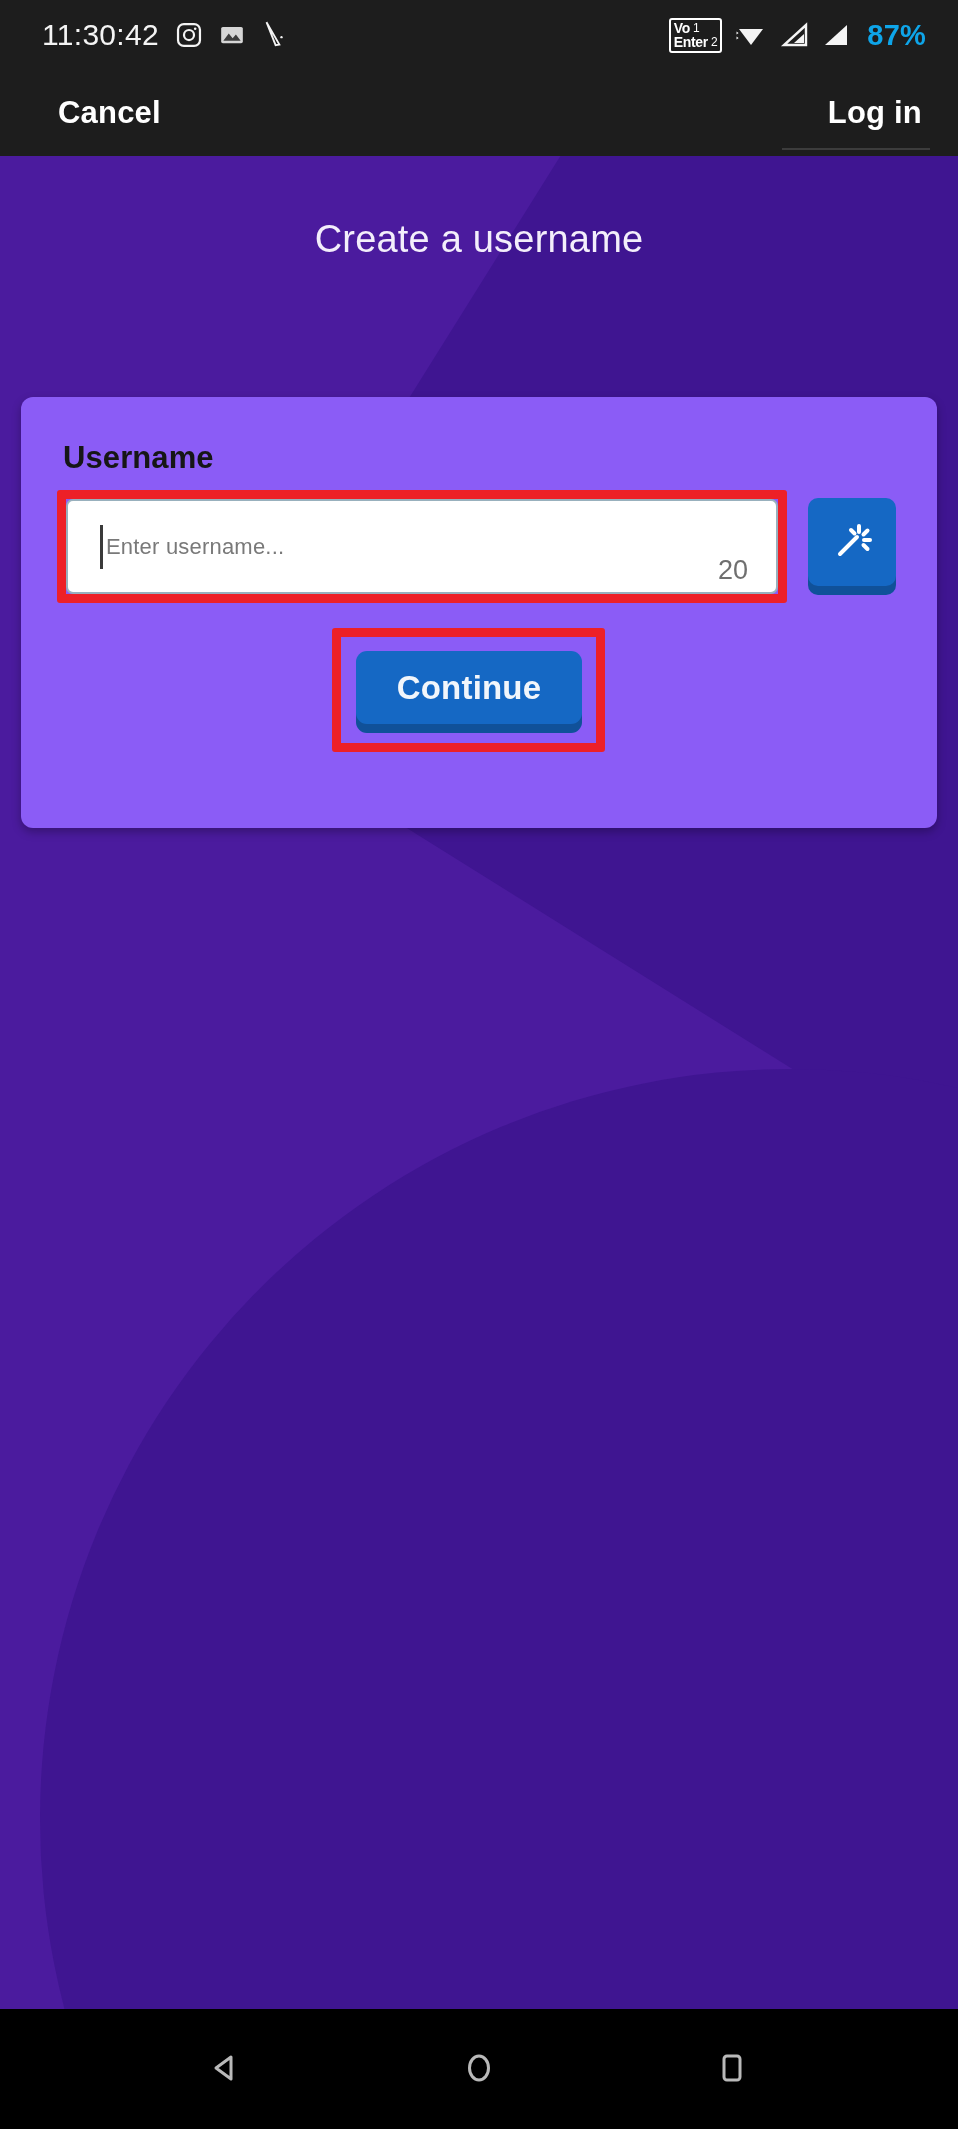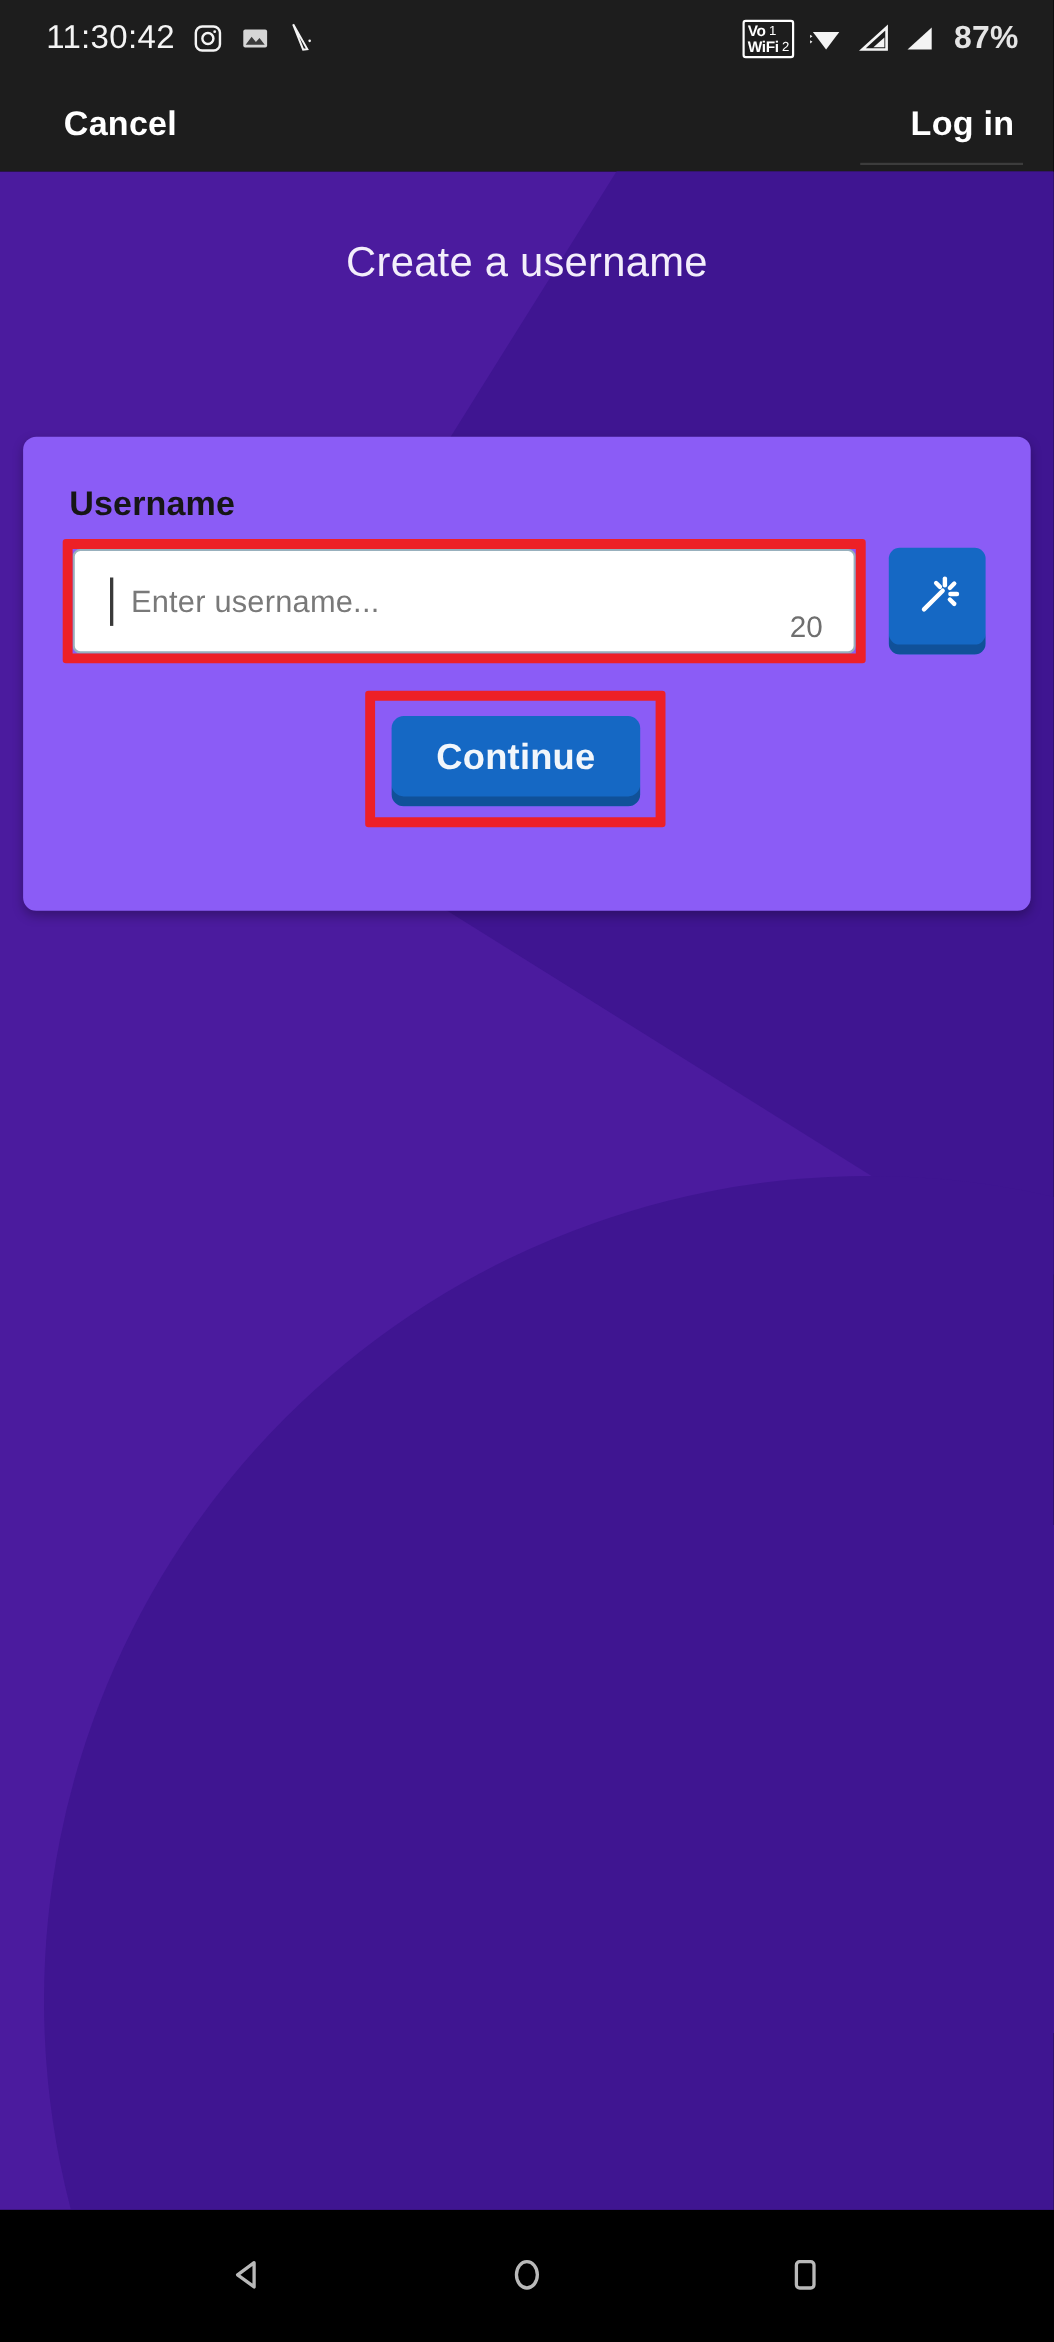--- a/index.html
+++ b/index.html
@@ -43,21 +43,21 @@
     font-weight: 400;
     letter-spacing: 0.3px;
     line-height: 1;
   }
   .status-right {
     display: flex;
     align-items: center;
     gap: 11px;
   }
   .battery-text {
-    color: #e5e5e5;
+    color: #0ea5e9;
     font-size: 29px;
     font-weight: 700;
     letter-spacing: 0.2px;
     margin-left: 5px;
   }
   .ico { display: block; }
 
   
   .vowifi {
     border: 2px solid #ffffff;
@@ -206,23 +206,23 @@
   }
   .caret {
     width: 3px;
     height: 44px;
     background: #3a3a3a;
     flex: 0 0 auto;
   }
   .placeholder {
     flex: 1 1 auto;
     color: #797979;
-    font-size: 28px;
+    font-size: 22px;
     letter-spacing: 0.2px;
-    padding-left: 16px;
+    padding-left: 3px;
     white-space: nowrap;
     overflow: hidden;
   }
   .char-count {
     color: #6f6f6f;
     font-size: 27px;
     flex: 0 0 auto;
     margin-top: 48px;
   }
 
@@ -349,21 +349,21 @@
       </span>
     </div>
 
     <div class="status-right">
       <span class="vowifi">
         <span class="vowifi-row">
           <span>Vo</span>
           <span class="num">1</span>
         </span>
         <span class="vowifi-row">
-          <span>WiFi</span>
+          <span>Enter</span>
           <span class="num">2</span>
         </span>
       </span>
 
       <span>
         <svg class="ico" width="36" height="30" viewBox="0 0 36 30">
           <path d="M6 9 L30 9 L18 25 Z" fill="#f4f4f4"></path>
           <path d="M3.5 14.5 L3.5 11.5 L5.6 13 Z" fill="#f4f4f4"></path>
           <path d="M3.5 16.5 L3.5 19.5 L5.6 18 Z" fill="#f4f4f4"></path>
         </svg>

